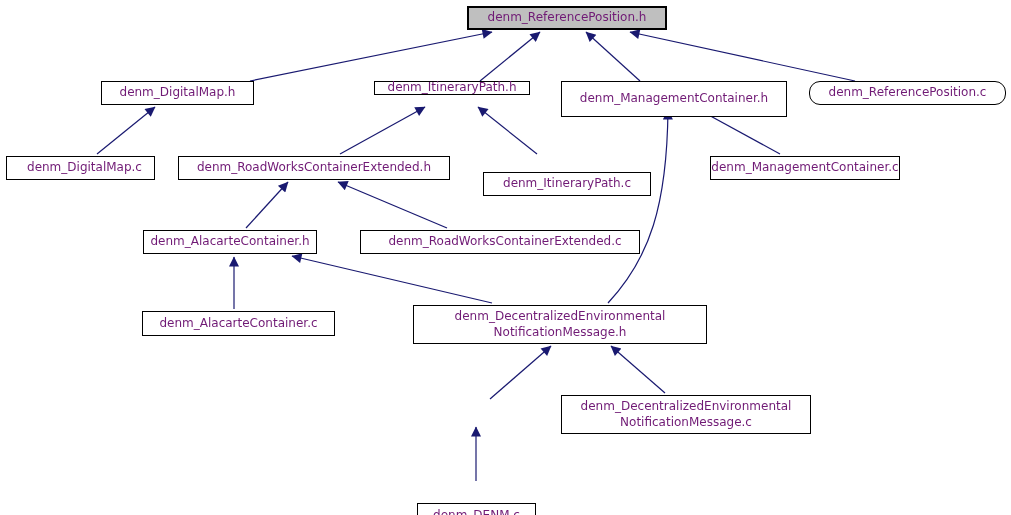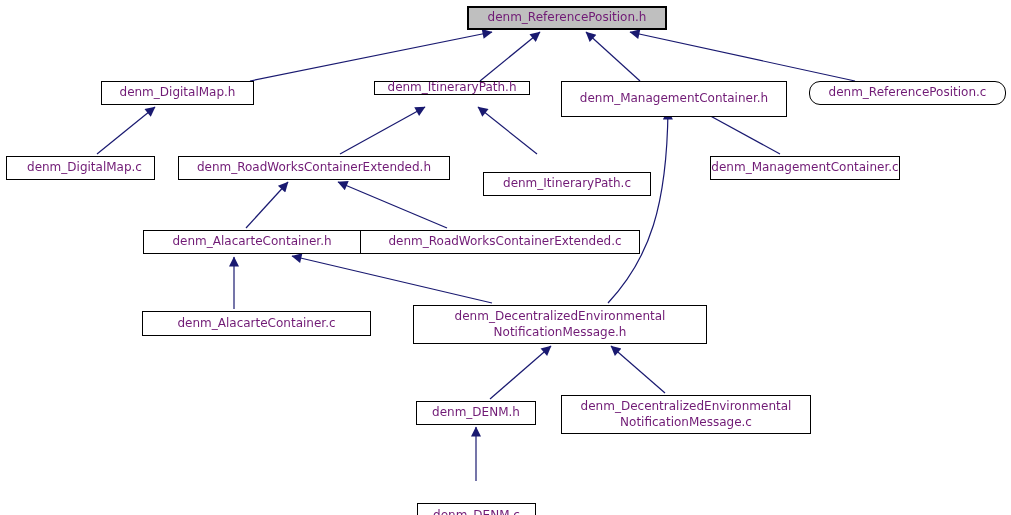--- a/index.html
+++ b/index.html
@@ -75,26 +75,25 @@
   <div class="node" style="left:101px; top:81px;  width:153px; height:24px;">denm_DigitalMap.h</div>
   <div class="node" style="left:374px; top:81px;  width:156px; height:14px;">denm_ItineraryPath.h</div>
   <div class="node" style="left:561px; top:81px;  width:226px; height:36px;">denm_ManagementContainer.h</div>
   <div class="node" style="left:809px; top:81px;  width:197px; height:24px;border-radius:11px;">denm_ReferencePosition.c</div>
 
   <div class="node" style="left:6px;   top:156px; width:149px; height:24px;padding-left:8px;">denm_DigitalMap.c</div>
   <div class="node" style="left:178px; top:156px; width:272px; height:24px;">denm_RoadWorksContainerExtended.h</div>
   <div class="node" style="left:475px; top:172px; width:168px; height:24px;margin-left:8px;">denm_ItineraryPath.c</div>
   <div class="node" style="left:710px; top:156px; width:190px; height:24px;">denm_ManagementContainer.c</div>
 
-  <div class="node" style="left:143px; top:230px; width:218px; height:24px;">denm_AlacarteContainer.h</div>
+  <div class="node" style="left:143px; top:230px; width:174px; height:24px;">denm_AlacarteContainer.h</div>
   <div class="node" style="left:360px; top:230px; width:280px; height:24px;padding-left:10px;">denm_RoadWorksContainerExtended.c</div>
 
-  <div class="node" style="left:142px; top:311px; width:229px; height:25px;">denm_AlacarteContainer.c</div>
+  <div class="node" style="left:142px; top:311px; width:193px; height:25px;">denm_AlacarteContainer.c</div>
   <div class="node" style="left:413px; top:305px; width:294px; height:39px;">denm_DecentralizedEnvironmental
 NotificationMessage.h</div>
 
-  <div class="node" style="left:416px; top:401px; width:120px; height:24px;">denm_DENM.h</div>
   <div class="node" style="left:561px; top:395px; width:250px; height:39px;">denm_DecentralizedEnvironmental
 NotificationMessage.c</div>
 
   <div class="node" style="left:417px; top:483px; width:119px; height:25px;margin-top:20px;">denm_DENM.c</div>
 
 </div>
 
 </body></html>

